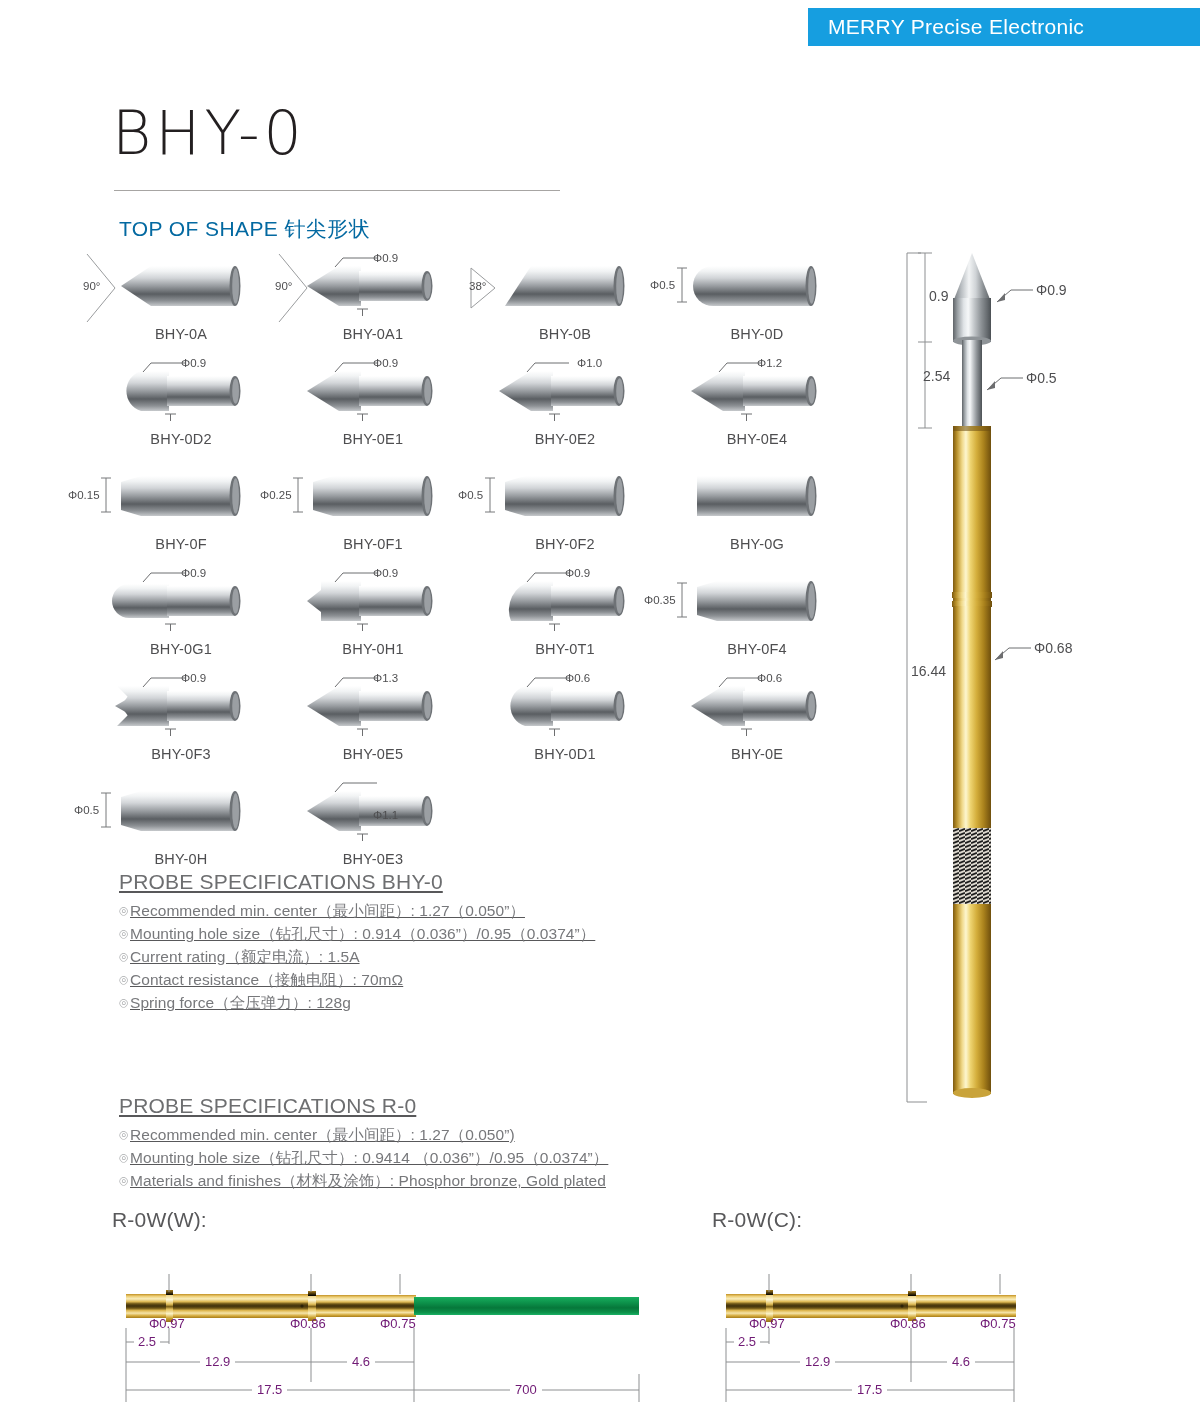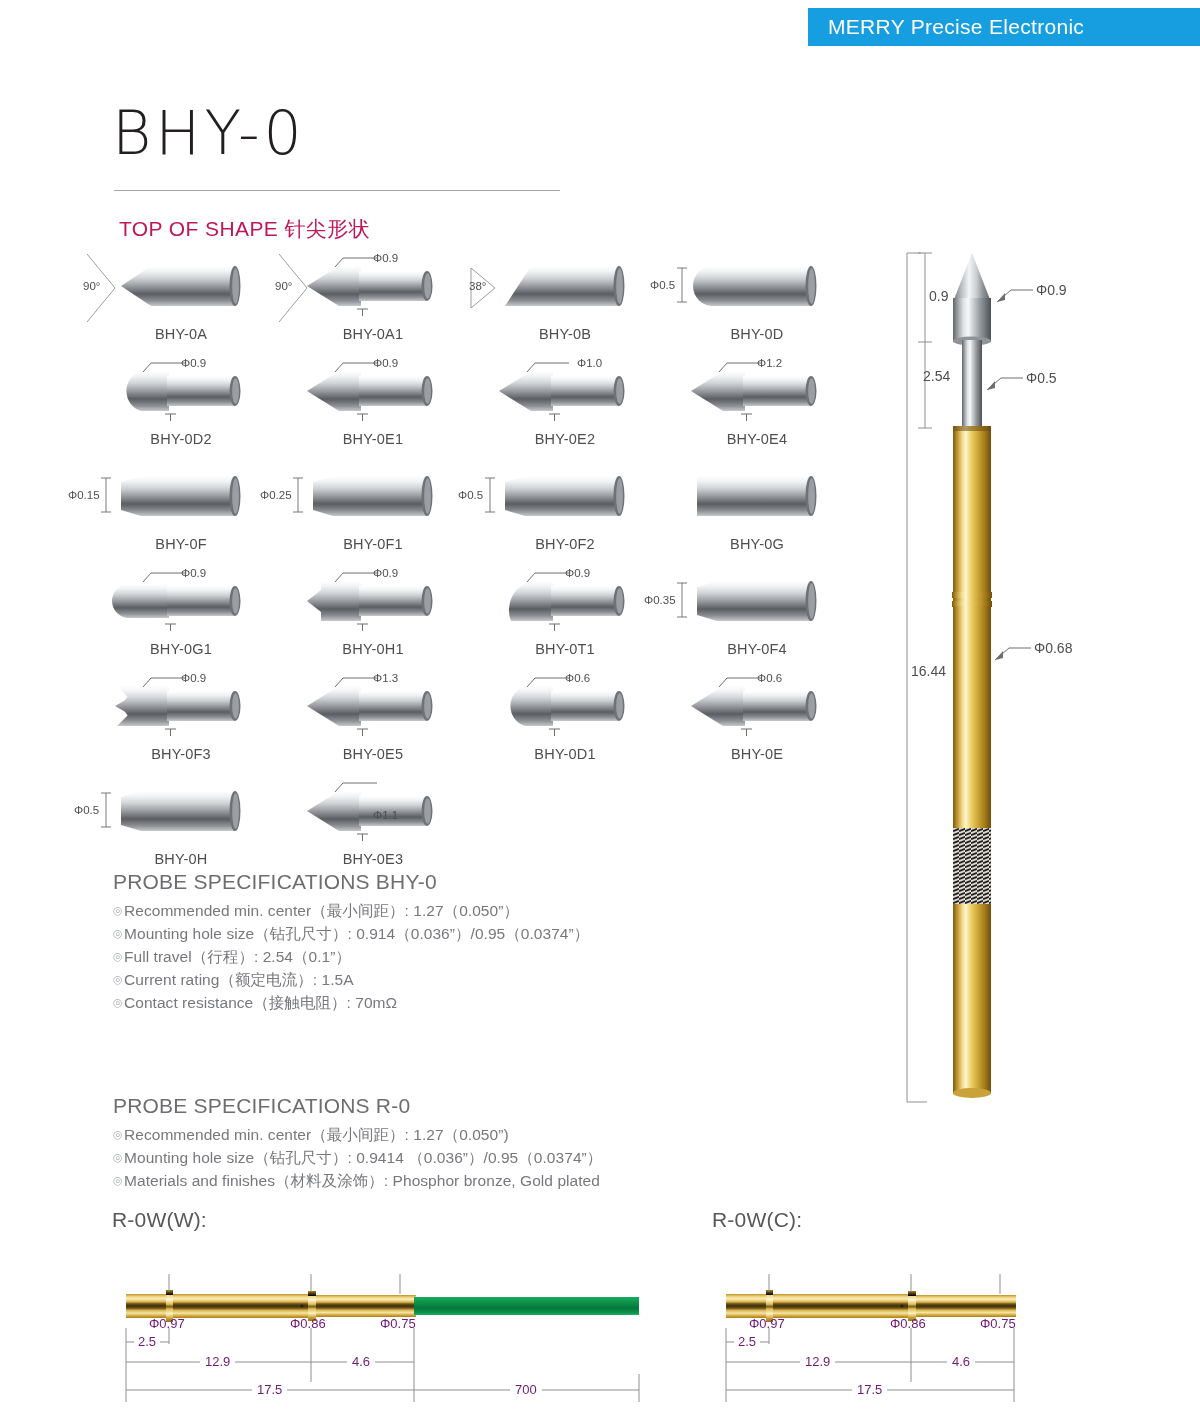--- a/index.html
+++ b/index.html
@@ -30,36 +30,36 @@
     font-size: 60px; font-weight: 300; color: #231f20;
     letter-spacing: 4px; line-height: 1;
     font-family: "DejaVu Sans", sans-serif;
   }
   .title-rule {
     position: absolute; left: 114px; top: 190px;
     width: 446px; height: 1px; background: #a7a5a3;
   }
   .subtitle {
     position: absolute; left: 119px; top: 215px;
-    font-size: 21px; color: #be185d; font-weight: 400;
+    font-size: 21px; color: #0369a1; font-weight: 400;
     letter-spacing: .4px;
   }
 
   
   .tip-grid { position: absolute; left: 85px; top: 252px; width: 790px; }
   .tip-row { display: flex; height: 105px; }
   .tip-cell { width: 192px; position: relative; }
   .tip-art { position: relative; width: 192px; height: 72px; }
   .tip-label {
     text-align: center; font-size: 14.5px; color: #4e4e50;
     letter-spacing: .2px; margin-top: 2px;
   }
 
   
-  .spec-block { position: absolute; left: 113px; }
+  .spec-block { position: absolute; left: 119px; text-decoration: underline; }
   .spec-head {
     font-size: 21px; color: #6d6e70; letter-spacing: .2px;
     margin-bottom: 5px; font-weight: 400;
   }
   .spec-line {
     font-size: 15.5px; color: #77787b; line-height: 22.6px;
     letter-spacing: .05px; white-space: nowrap;
   }
   .spec-line .bullet {
     display: inline-block; width: 11px; color: #a9abad; font-size: 11px;
@@ -794,23 +794,23 @@
         </div>
         <div class="tip-label">BHY-0E3</div>
       </div>
     </div>
   </div>
 
 <div class="spec-block" style="top:870px;">
   <div class="spec-head">PROBE SPECIFICATIONS BHY-0</div>
   <div class="spec-line"><span class="bullet">◎</span><span>Recommended min. center（最小间距）: 1.27（0.050”）</span></div>
   <div class="spec-line"><span class="bullet">◎</span><span>Mounting hole size（钻孔尺寸）: 0.914（0.036”）/0.95（0.0374”）</span></div>
-  <div class="spec-line"><span class="bullet">◎</span><span>Full travel（行程）: 2.54（0.1”）</span></div>
   <div class="spec-line"><span class="bullet">◎</span><span>Current rating（额定电流）: 1.5A</span></div>
   <div class="spec-line"><span class="bullet">◎</span><span>Contact resistance（接触电阻）: 70mΩ</span></div>
+  <div class="spec-line"><span class="bullet">◎</span><span>Spring force（全压弹力）: 128g</span></div>
 </div>
 
 <div class="spec-block" style="top:1094px;">
   <div class="spec-head">PROBE SPECIFICATIONS R-0</div>
   <div class="spec-line"><span class="bullet">◎</span><span>Recommended min. center（最小间距）: 1.27（0.050”)</span></div>
   <div class="spec-line"><span class="bullet">◎</span><span>Mounting hole size（钻孔尺寸）: 0.9414 （0.036”）/0.95（0.0374”）</span></div>
   <div class="spec-line"><span class="bullet">◎</span><span>Materials and finishes（材料及涂饰）: Phosphor bronze, Gold plated</span></div>
 </div>
 
 <div class="assembly">

